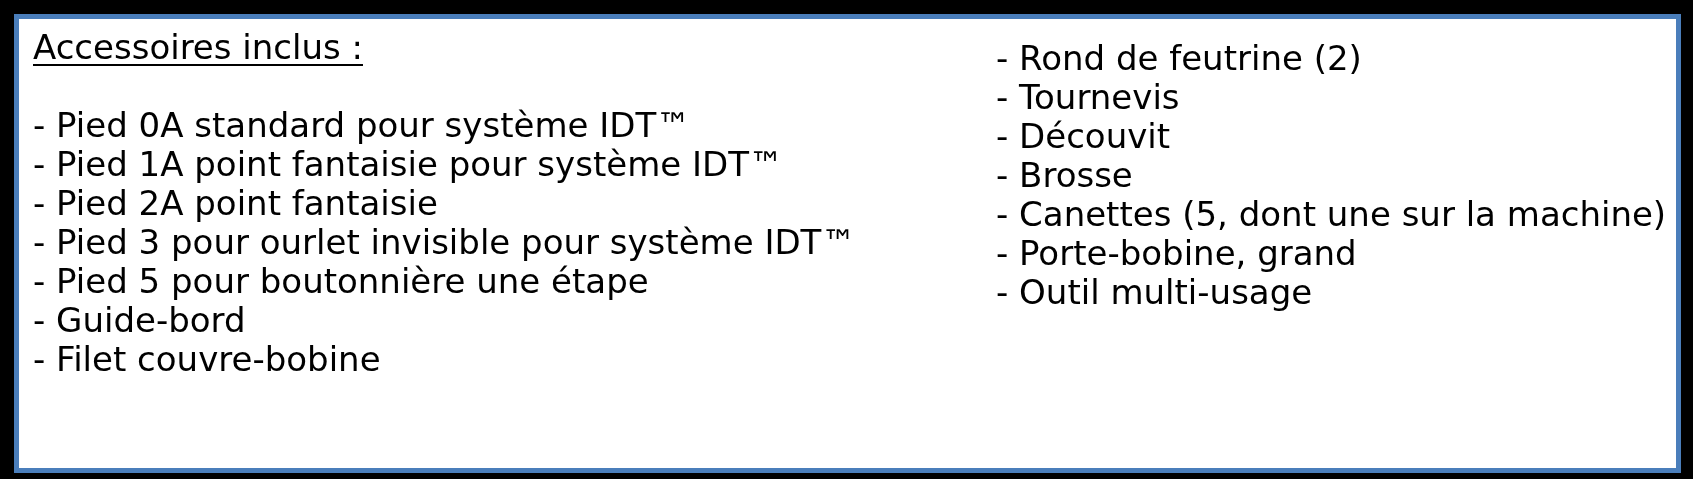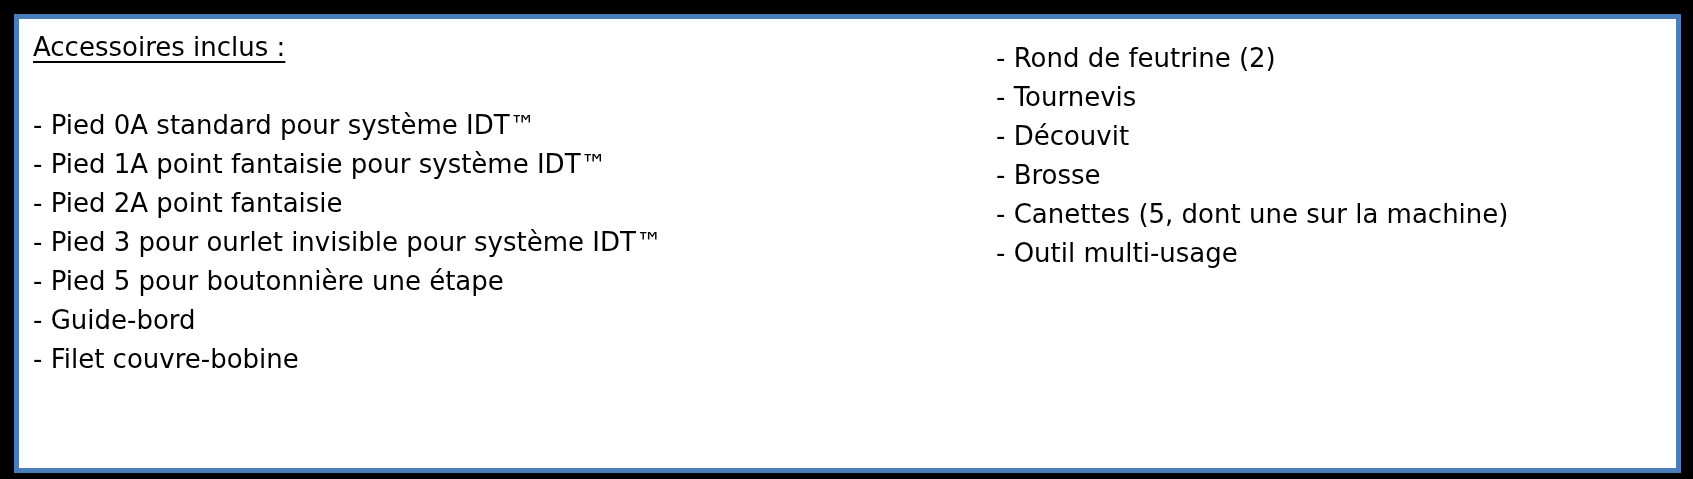--- a/index.html
+++ b/index.html
@@ -21,21 +21,21 @@
       top: 14px;
       width: 1657px;
       height: 449px;
       background: #ffffff;
       border: 5px solid #4a7ebb;
       overflow: hidden;
     }
     .col {
       position: absolute;
       top: 0;
-      font-size: 26px;
+      font-size: 34px;
       line-height: 39px;
       white-space: nowrap;
     }
     .col-left {
       left: 14px;
       top: 9px;
       width: 930px;
       overflow: hidden;
     }
     .col-right {
@@ -69,15 +69,16 @@
     <div class="item">- Pied 5 pour boutonnière une étape</div>
     <div class="item">- Guide-bord</div>
     <div class="item">- Filet couvre-bobine</div>
   </div>
   <div class="col col-right">
     <div class="item">- Rond de feutrine (2)</div>
     <div class="item">- Tournevis</div>
     <div class="item">- Découvit</div>
     <div class="item">- Brosse</div>
     <div class="item">- Canettes (5, dont une sur la machine)</div>
+    <div class="item">- Porte-bobine, grand</div>
     <div class="item">- Outil multi-usage</div>
   </div>
 </div>
 
 </body></html>

